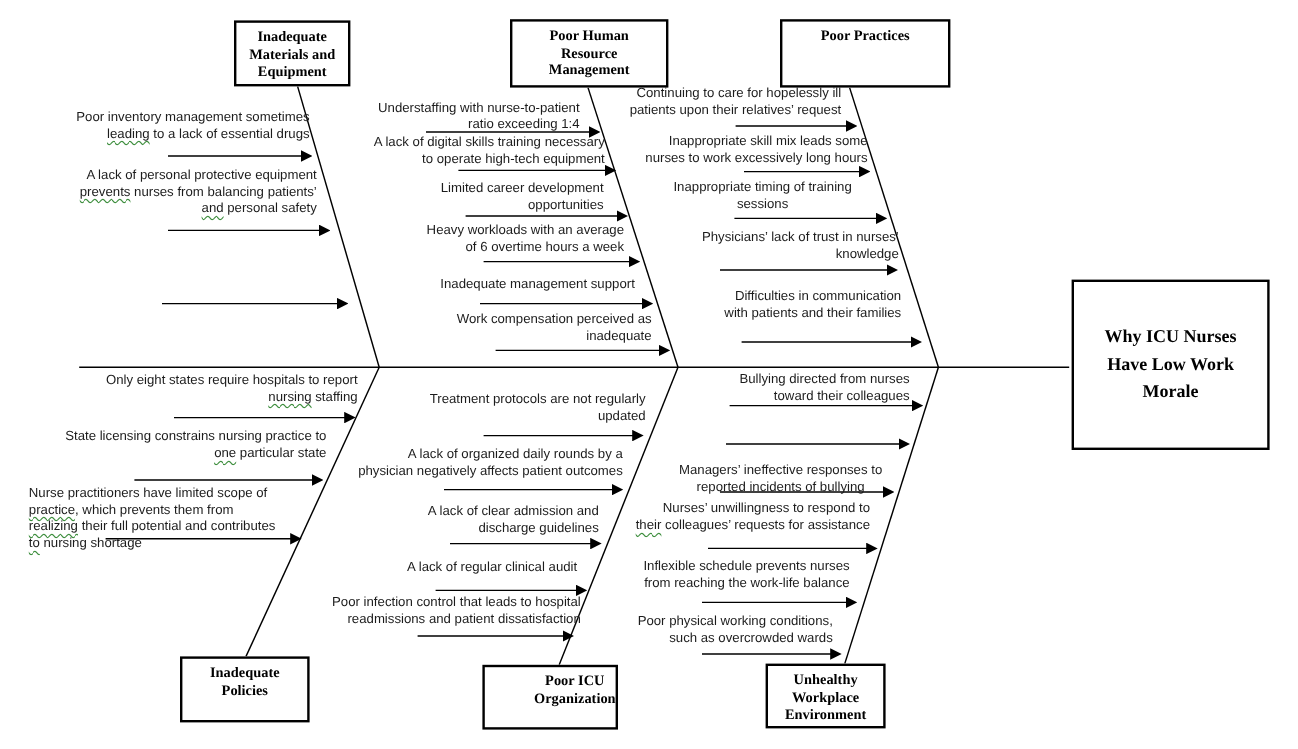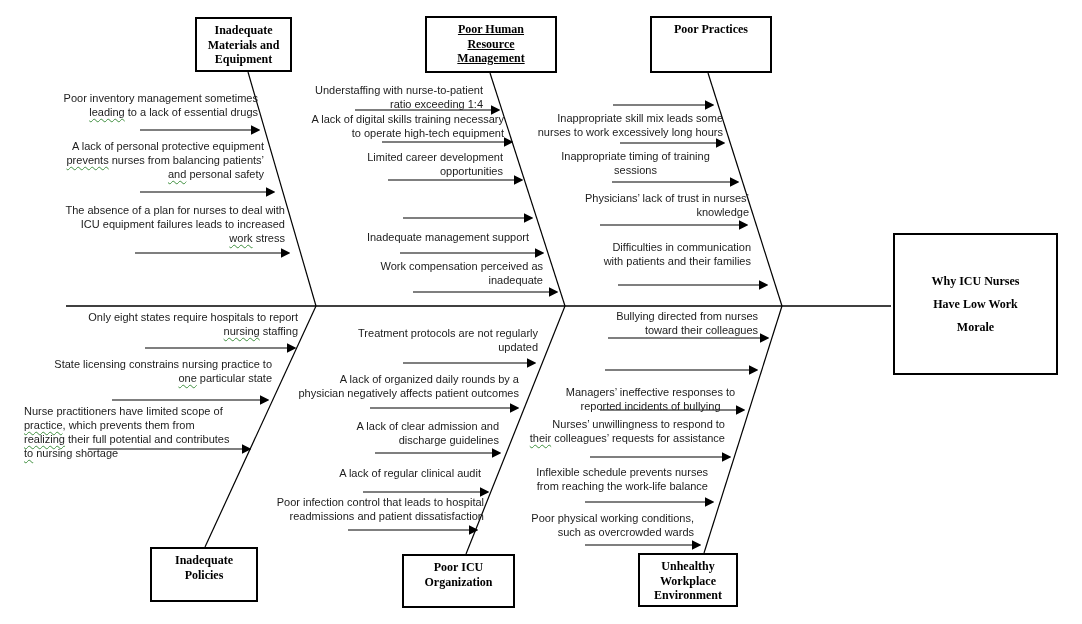--- a/index.html
+++ b/index.html
@@ -21,21 +21,21 @@
   .cat-label{
     font-family:"Liberation Serif","DejaVu Serif",serif;font-weight:bold;
     font-size:12px;line-height:14.5px;color:#000;text-align:center;white-space:pre;
   }
   .head-box{
     position:absolute;border:2px solid #000;background:#fff;box-sizing:border-box;
     display:flex;justify-content:center;align-items:center;
   }
   .head-label{
     font-family:"Liberation Serif","DejaVu Serif",serif;font-weight:bold;
-    font-size:12px;line-height:23px;color:#000;text-align:center;white-space:pre;
+    font-size:15px;line-height:23px;color:#000;text-align:center;white-space:pre;
   }
   .wavy{
     text-decoration-line:underline;text-decoration-style:wavy;
     text-decoration-color:#3f8f3f;text-decoration-thickness:1px;
     text-underline-offset:2px;
   }
 </style>
 </head>
 <body>
 
@@ -90,67 +90,68 @@
     <line x1="590" y1="457" x2="723" y2="457" stroke="#000" stroke-width="1.2" marker-end="url(#ah)"></line>
     <line x1="585" y1="502" x2="706" y2="502" stroke="#000" stroke-width="1.2" marker-end="url(#ah)"></line>
     <line x1="585" y1="545" x2="693" y2="545" stroke="#000" stroke-width="1.2" marker-end="url(#ah)"></line>
   </svg>
 
   <div class="cat-box" style="left:195px;top:17px;width:97px;height:55px;">
     <div class="cat-label">Inadequate
 Materials and
 Equipment</div>
   </div>
-  <div class="cat-box" style="left:425px;top:16px;width:132px;height:57px;text-decoration:underline;">
+  <div class="cat-box" style="left:425px;top:16px;width:132px;height:57px;">
     <div class="cat-label">Poor Human
 Resource
 Management</div>
   </div>
-  <div class="cat-box" style="left:650px;top:16px;width:122px;height:57px;">
+  <div class="cat-box" style="left:650px;top:16px;width:142px;height:57px;">
     <div class="cat-label">Poor Practices</div>
   </div>
   <div class="cat-box" style="left:150px;top:547px;width:108px;height:55px;">
     <div class="cat-label">Inadequate
 Policies</div>
   </div>
-  <div class="cat-box" style="left:402px;top:554px;width:113px;height:54px;">
+  <div class="cat-box" style="left:402px;top:554px;width:113px;height:54px;justify-content:flex-end;">
     <div class="cat-label">Poor ICU
 Organization</div>
   </div>
   <div class="cat-box" style="left:638px;top:553px;width:100px;height:54px;">
     <div class="cat-label">Unhealthy
 Workplace
 Environment</div>
   </div>
 
   <div class="head-box" style="left:893px;top:233px;width:165px;height:142px;">
     <div class="head-label">Why ICU Nurses
 Have Low Work
 Morale</div>
   </div>
 
   <div class="cause r" style="left:22px;top:91px;width:236px;">Poor inventory management sometimes
 <span class="wavy">leading</span> to a lack of essential drugs</div>
   <div class="cause r" style="left:28px;top:139px;width:236px;">A lack of personal protective equipment
 <span class="wavy">prevents</span> nurses from balancing patients’
 <span class="wavy">and</span> personal safety</div>
-  <div class="cause r" style="left:22px;top:203px;width:263px;">The absence of a plan for nurses to deal with
-ICU equipment failures leads to increased
-<span class="wavy">work</span> stress</div>
 
   <div class="cause r" style="left:293px;top:83px;width:190px;">Understaffing with nurse-to-patient
 ratio exceeding 1:4</div>
   <div class="cause r" style="left:284px;top:112px;width:220px;">A lack of digital skills training necessary
 to operate high-tech equipment</div>
   <div class="cause r" style="left:313px;top:150px;width:190px;">Limited career development
 opportunities</div>
+  <div class="cause r" style="left:330px;top:185px;width:190px;">Heavy workloads with an average
+of 6 overtime hours a week</div>
   <div class="cause r" style="left:352px;top:230px;width:177px;">Inadequate management support</div>
   <div class="cause r" style="left:365px;top:259px;width:178px;">Work compensation perceived as
 inadequate</div>
 
+  <div class="cause r" style="left:502px;top:71px;width:199px;">Continuing to care for hopelessly ill
+patients upon their relatives’ request</div>
   <div class="cause r" style="left:492px;top:111px;width:231px;">Inappropriate skill mix leads some
 nurses to work excessively long hours</div>
   <div class="cause r" style="left:540px;top:149px;width:191px;text-align:center;">Inappropriate timing of training
 sessions</div>
   <div class="cause r" style="left:556px;top:191px;width:193px;">Physicians’ lack of trust in nurses’
 knowledge</div>
   <div class="cause r" style="left:558px;top:240px;width:193px;">Difficulties in communication
 with patients and their families</div>
 
   <div class="cause r" style="left:58px;top:310px;width:240px;">Only eight states require hospitals to report

